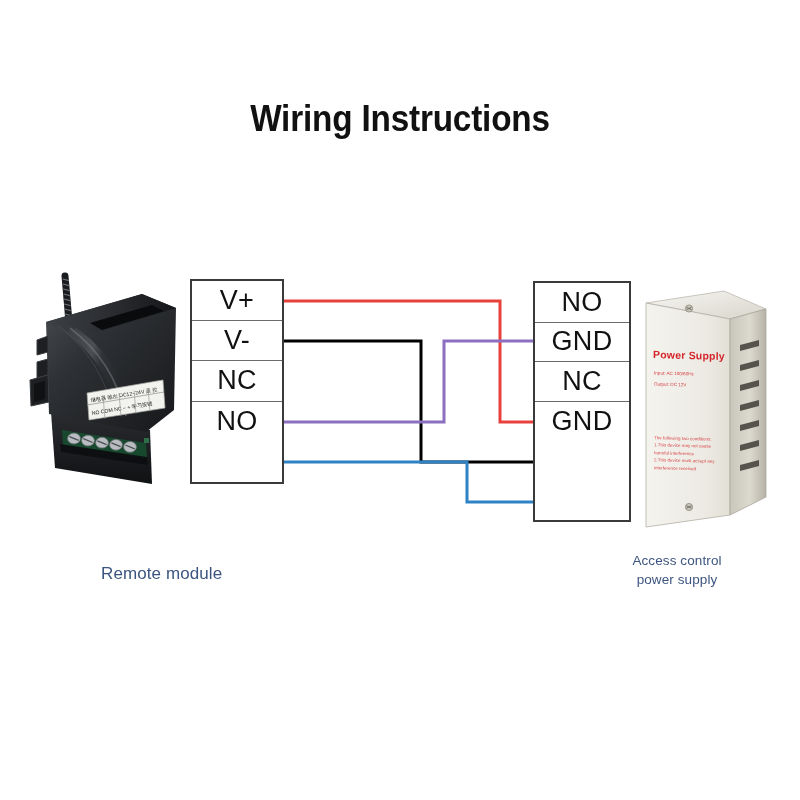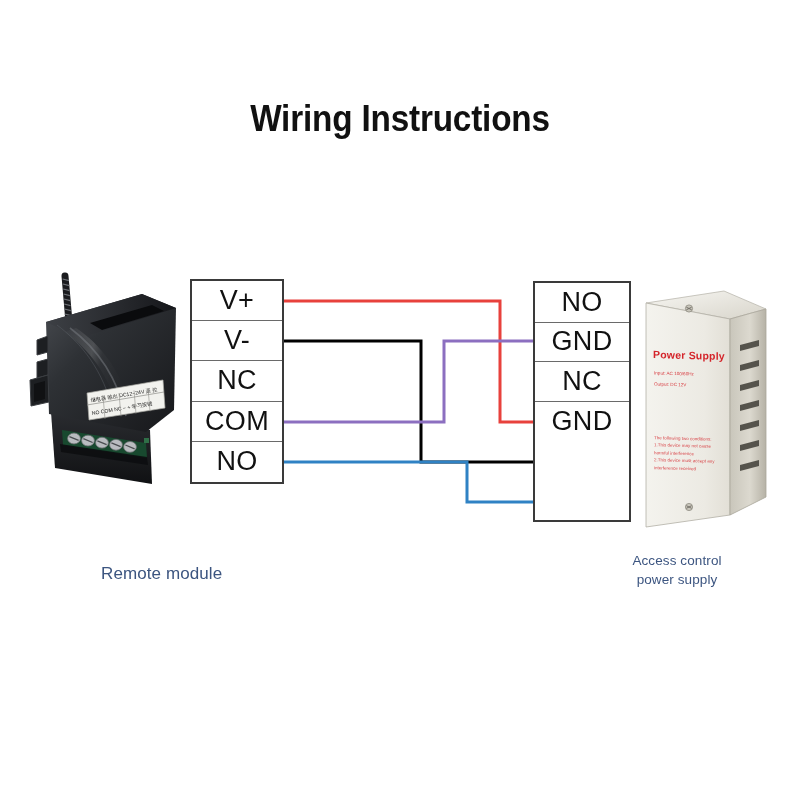--- a/index.html
+++ b/index.html
@@ -261,21 +261,20 @@
           <path d="M124 126 L126 149.3"></path>
         </g>
       </g>
     </svg>
   </div>
 
   <div id="block-left" class="term-block">
     <div class="term-row">V+</div>
     <div class="term-row">V-</div>
     <div class="term-row">NC</div>
-    <div class="term-row">COM</div>
     <div class="term-row">NO</div>
   </div>
 
   <div id="block-right" class="term-block">
     <div class="term-row">NO</div>
     <div class="term-row">GND</div>
     <div class="term-row">NC</div>
     <div class="term-row">GND</div>
   </div>
 

